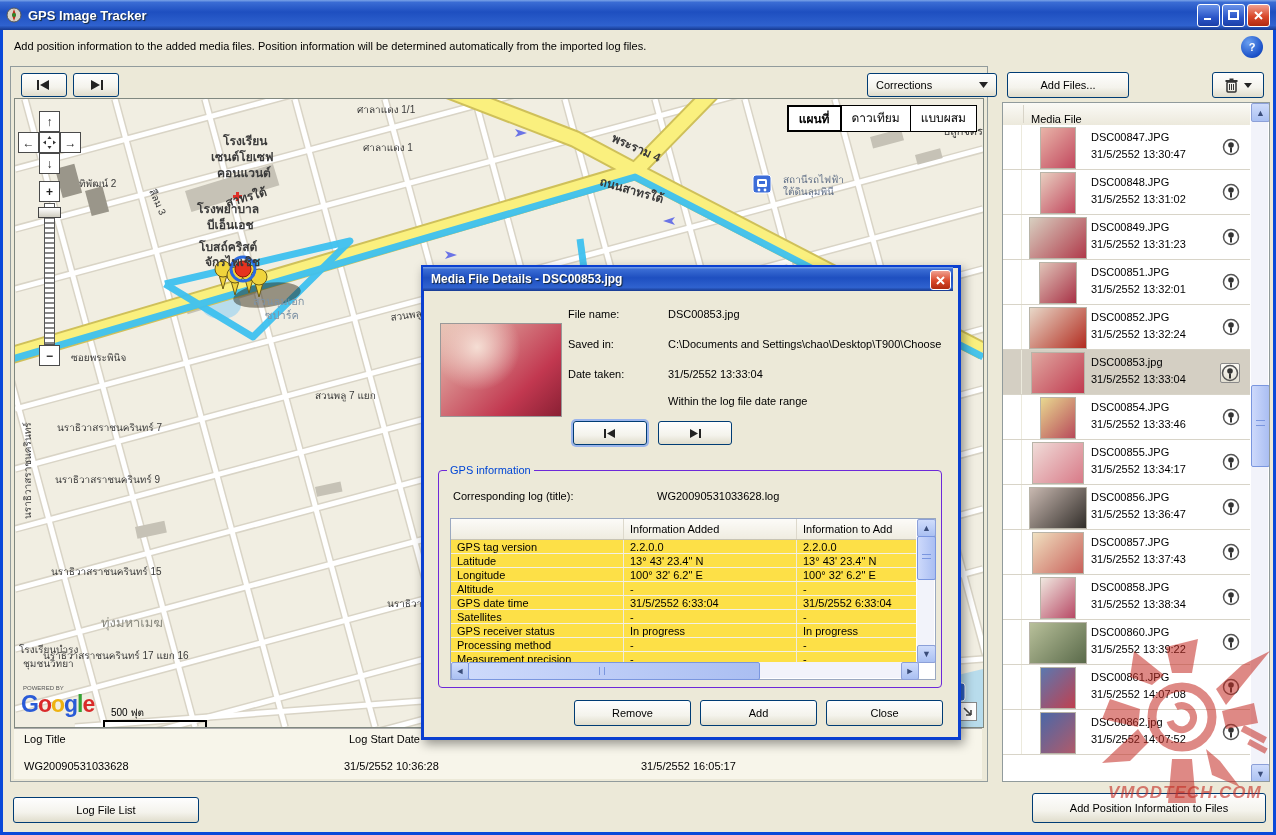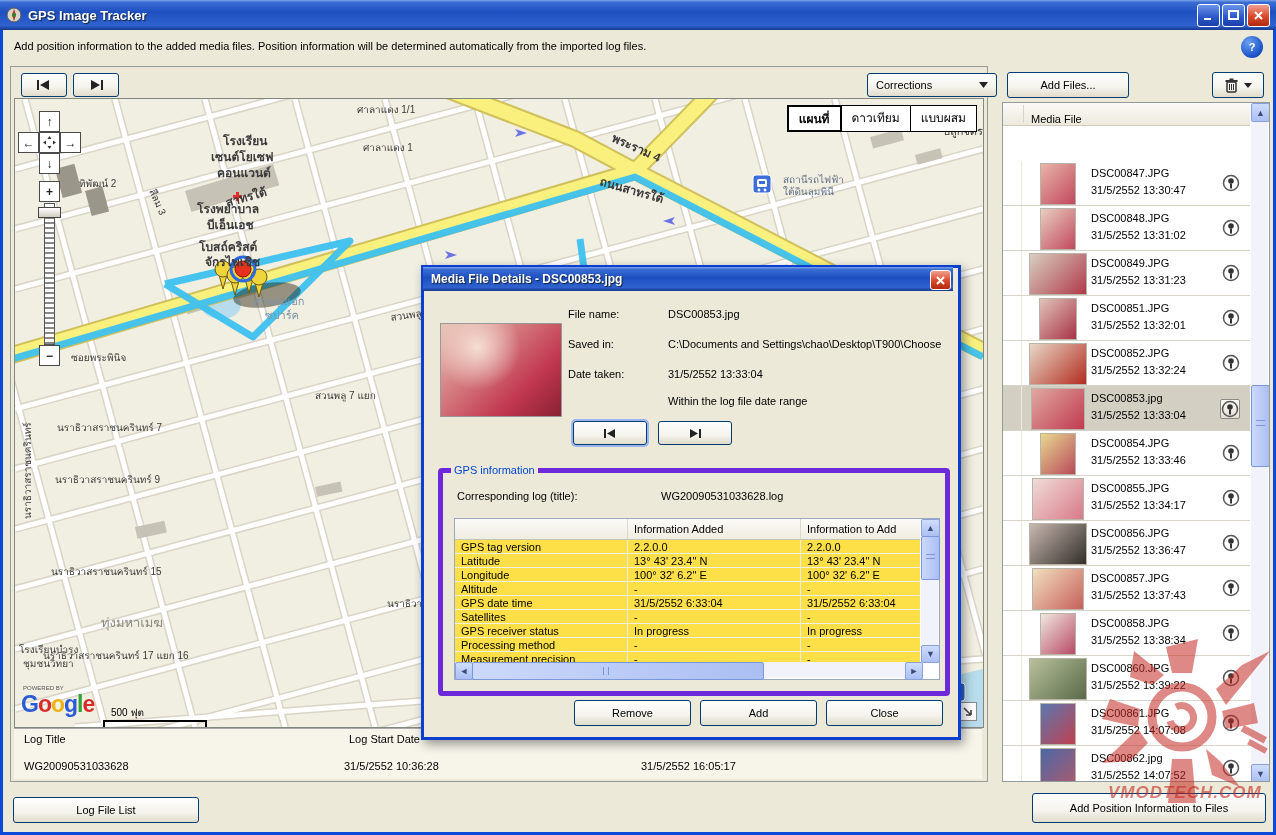--- a/index.html
+++ b/index.html
@@ -44,21 +44,21 @@
   .sb-btn{background:linear-gradient(180deg,#cfdcfb,#aac0f2);border:1px solid #8ca0d8;border-radius:2px;
     display:flex;align-items:center;justify-content:center;color:#3a4d7a;font-size:9px;}
   .sb-thumb{background:linear-gradient(90deg,#cdd9fb,#aabef2);border:1px solid #7a96df;border-radius:2px;}
   .sb-track{background:#f2f3fa;}
   
   #dialog{left:421px;top:265px;width:534px;height:469px;border:3px solid #0a3fd0;background:#ece9d8;
     box-shadow:3px 4px 10px rgba(0,0,0,.4);z-index:50;}
   #dlg-title{left:-1px;top:-1px;width:530px;height:24px;
     background:linear-gradient(180deg,#7ba4e8 0%,#3a6cd4 10%,#1e4fc0 45%,#2f62cf 85%,#16398f 100%);
     color:#fff;font-weight:bold;font-size:12px;display:flex;align-items:center;text-shadow:1px 1px 1px #123;}
-  fieldset{border:5px solid #6d28d9;border-radius:4px;margin:0;padding:0;}
+  fieldset{border:1px solid #6d28d9;border-radius:4px;margin:0;padding:0;}
   legend{color:#0046d5;font-size:11px;margin-left:8px;padding:0 3px;}
   table{border-collapse:collapse;width:465px;table-layout:fixed;background:#fde047;font-size:11px;}
   th{height:20px;background:linear-gradient(180deg,#fcfbf8,#efece0);border-right:1px solid #ddd9cc;
      border-bottom:1px solid #c8c4b4;font-weight:normal;text-align:left;padding:0 6px;}
   td{height:13px;border-right:1px solid #eeebe0;border-bottom:1px solid #f2f0e6;padding:0 6px;white-space:nowrap;overflow:hidden;}
   
   #wm{left:1090px;top:625px;width:186px;height:200px;z-index:60;pointer-events:none;opacity:.55;}
   #wm-text{left:1108px;top:783px;z-index:60;pointer-events:none;color:#c42a22;font-weight:bold;font-style:italic;
     font-size:17px;letter-spacing:1px;opacity:.6;}
   svg text{font-family:"Liberation Sans","DejaVu Sans",sans-serif;}
@@ -356,21 +356,21 @@
   <svg width="8" height="5">
       <path d="M0 0 L8 0 L4 5 Z" fill="#222"></path>
     </svg>
 </div>
 
 <div id="medialist" class="a">
   <div id="mlheader" class="a">
     <span style="margin-left:28px;">Media File</span>
     <span class="a" style="left:20px;top:2px;height:18px;border-left:1px solid #d8d4c8;"></span>
   </div>
-  <div class="a" style="left:0;top:22px;width:247px;height:656px;overflow:hidden;margin-top:36px;" id="media-rows">
+  <div class="a" style="left:0;top:22px;width:247px;height:656px;overflow:hidden;" id="media-rows">
       <div class="mrow">
         <div class="c0"></div>
         <div class="thumb" style="width:34px;left:37px;background:linear-gradient(135deg,#e8b4a8,#c2485e);"></div>
         <div class="mname">DSC00847.JPG</div>
         <div class="mdate">31/5/2552 13:30:47</div>
         <div class="gpsico"><svg width="18" height="18">
             <circle cx="9" cy="9" r="7.5" fill="none" stroke="#555" stroke-width="1.5"></circle>
             <circle cx="9" cy="7" r="2.8" fill="#333"></circle>
             <rect x="8" y="9.5" width="2" height="5" fill="#333"></rect>
           </svg></div>

